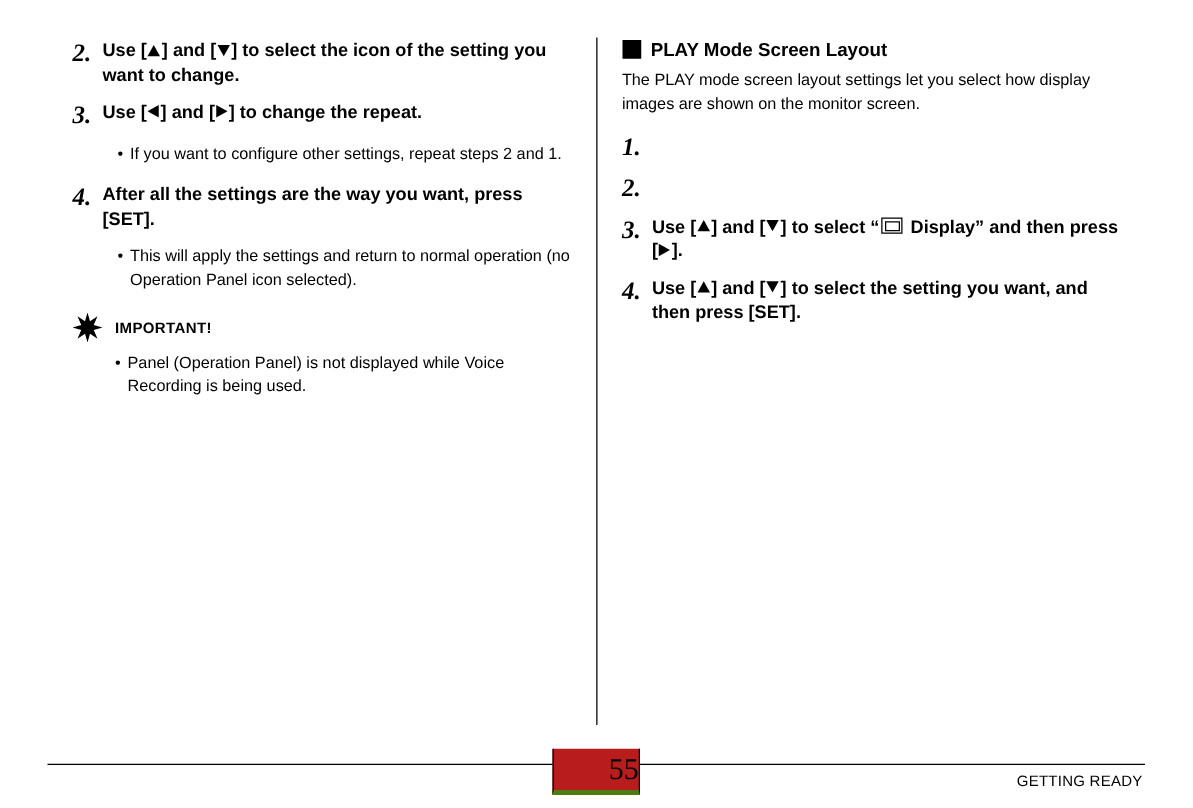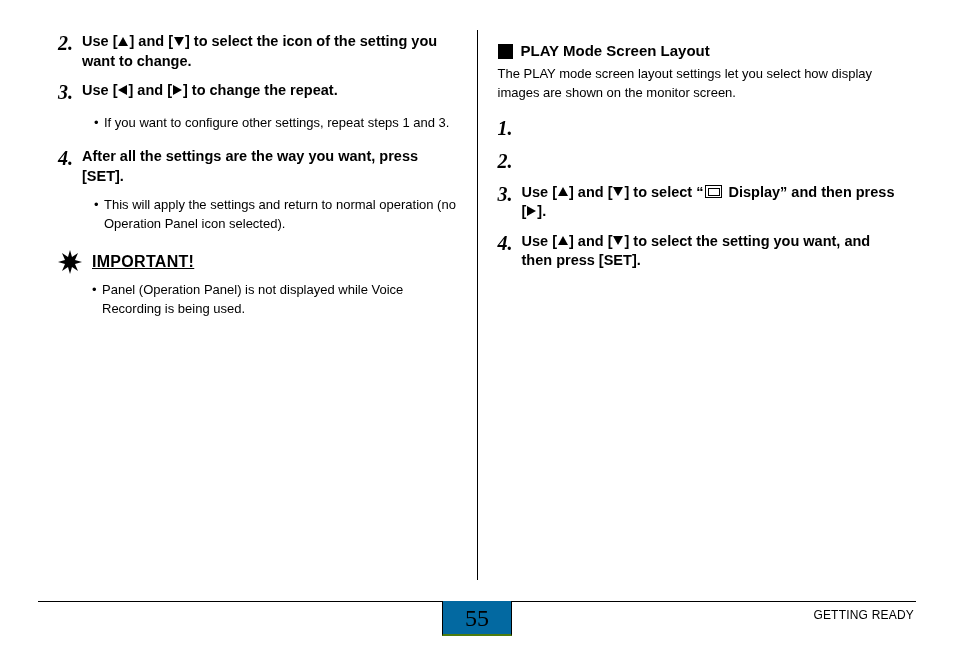--- a/index.html
+++ b/index.html
@@ -13,34 +13,34 @@
   .sub { margin:4px 0 14px 36px; }
   .sub li { font-size:13px; line-height:1.45; list-style:none; position:relative; padding-left:10px; }
   .sub li::before { content:"\2022"; position:absolute; left:0; top:0; }
   .arrow-up, .arrow-down, .arrow-left, .arrow-right { display:inline-block; width:0; height:0; vertical-align:middle; margin:0 1px 2px 1px; }
   .arrow-up { border-left:5px solid transparent; border-right:5px solid transparent; border-bottom:9px solid #000; }
   .arrow-down { border-left:5px solid transparent; border-right:5px solid transparent; border-top:9px solid #000; }
   .arrow-left { border-top:5px solid transparent; border-bottom:5px solid transparent; border-right:9px solid #000; }
   .arrow-right { border-top:5px solid transparent; border-bottom:5px solid transparent; border-left:9px solid #000; }
   .important-row { display:flex; align-items:center; margin:16px 0 6px 0; }
   .burst { width:24px; height:24px; margin-right:10px; }
-  .imp-label { font-weight:bold; font-size:16px; text-decoration:underline; letter-spacing:.3px; }
+  .imp-label { font-weight:bold; font-size:12px; letter-spacing:.3px; }
   .imp-list { margin-left:34px; }
   .imp-list li { font-size:13px; line-height:1.5; list-style:none; position:relative; padding-left:10px; }
   .imp-list li::before { content:"\2022"; position:absolute; left:0; top:0; }
-  .section-head { display:flex; align-items:flex-end; margin:12px 0 6px 0; }
+  .section-head { display:flex; align-items:flex-start; margin:2px 0 6px 0; }
   .sq { width:15px; height:15px; background:#000; margin-right:8px; flex-shrink:0; }
   .sec-title { font-weight:bold; font-size:15px; }
   .desc { font-size:13px; line-height:1.45; margin-bottom:14px; }
   .disp-icon { display:inline-block; width:17px; height:13px; border:1.5px solid #000; vertical-align:middle; margin:0 2px 2px 2px; position:relative; }
   .disp-icon::after { content:""; position:absolute; left:2px; top:2px; width:10px; height:6px; border:1px solid #000; }
-  .footer { position:absolute; left:38px; right:38px; bottom:24px; }
+  .footer { position:absolute; left:38px; right:38px; bottom:14px; }
   .footer-line { border-top:1px solid #000; }
   .footnote { font-size:12px; text-align:right; margin:6px 2px 0 0; letter-spacing:.2px; }
-  .page-box { width:70px; margin:-1px auto 0 auto; background:#0369a1; border-left:1px solid #000; border-right:1px solid #000; border-bottom:2px solid #4d7c0f; text-align:center; font-family:"Times New Roman",serif; font-size:24px; padding:4px 0 2px 0; }
+  .page-box { width:70px; margin:-1px auto 0 auto; background:#b91c1c; border-left:1px solid #000; border-right:1px solid #000; border-bottom:4px solid #4d7c0f; text-align:right; font-family:"Times New Roman",serif; font-size:24px; padding:4px 0 2px 0; }
   .page-wrap { position:absolute; left:0; right:0; bottom:10px; }
 </style>
 </head>
 <body>
 
 <div class="cols">
 
   <div class="col">
 
     <div class="step">
@@ -50,21 +50,21 @@
       </div>
     </div>
 
     <div class="step">
       <div class="num">3.</div>
       <div class="txt">
         <span>Use [</span><span class="arrow-left"></span><span>] and [</span><span class="arrow-right"></span><span>] to change the repeat.</span>
       </div>
     </div>
     <ul class="sub">
-      <li>If you want to configure other settings, repeat steps 1 and 3.</li>
+      <li>If you want to configure other settings, repeat steps 2 and 1.</li>
     </ul>
 
     <div class="step">
       <div class="num">4.</div>
       <div class="txt">After all the settings are the way you want, press [SET].</div>
     </div>
     <ul class="sub">
       <li>This will apply the settings and return to normal operation (no Operation Panel icon selected).</li>
     </ul>
 

